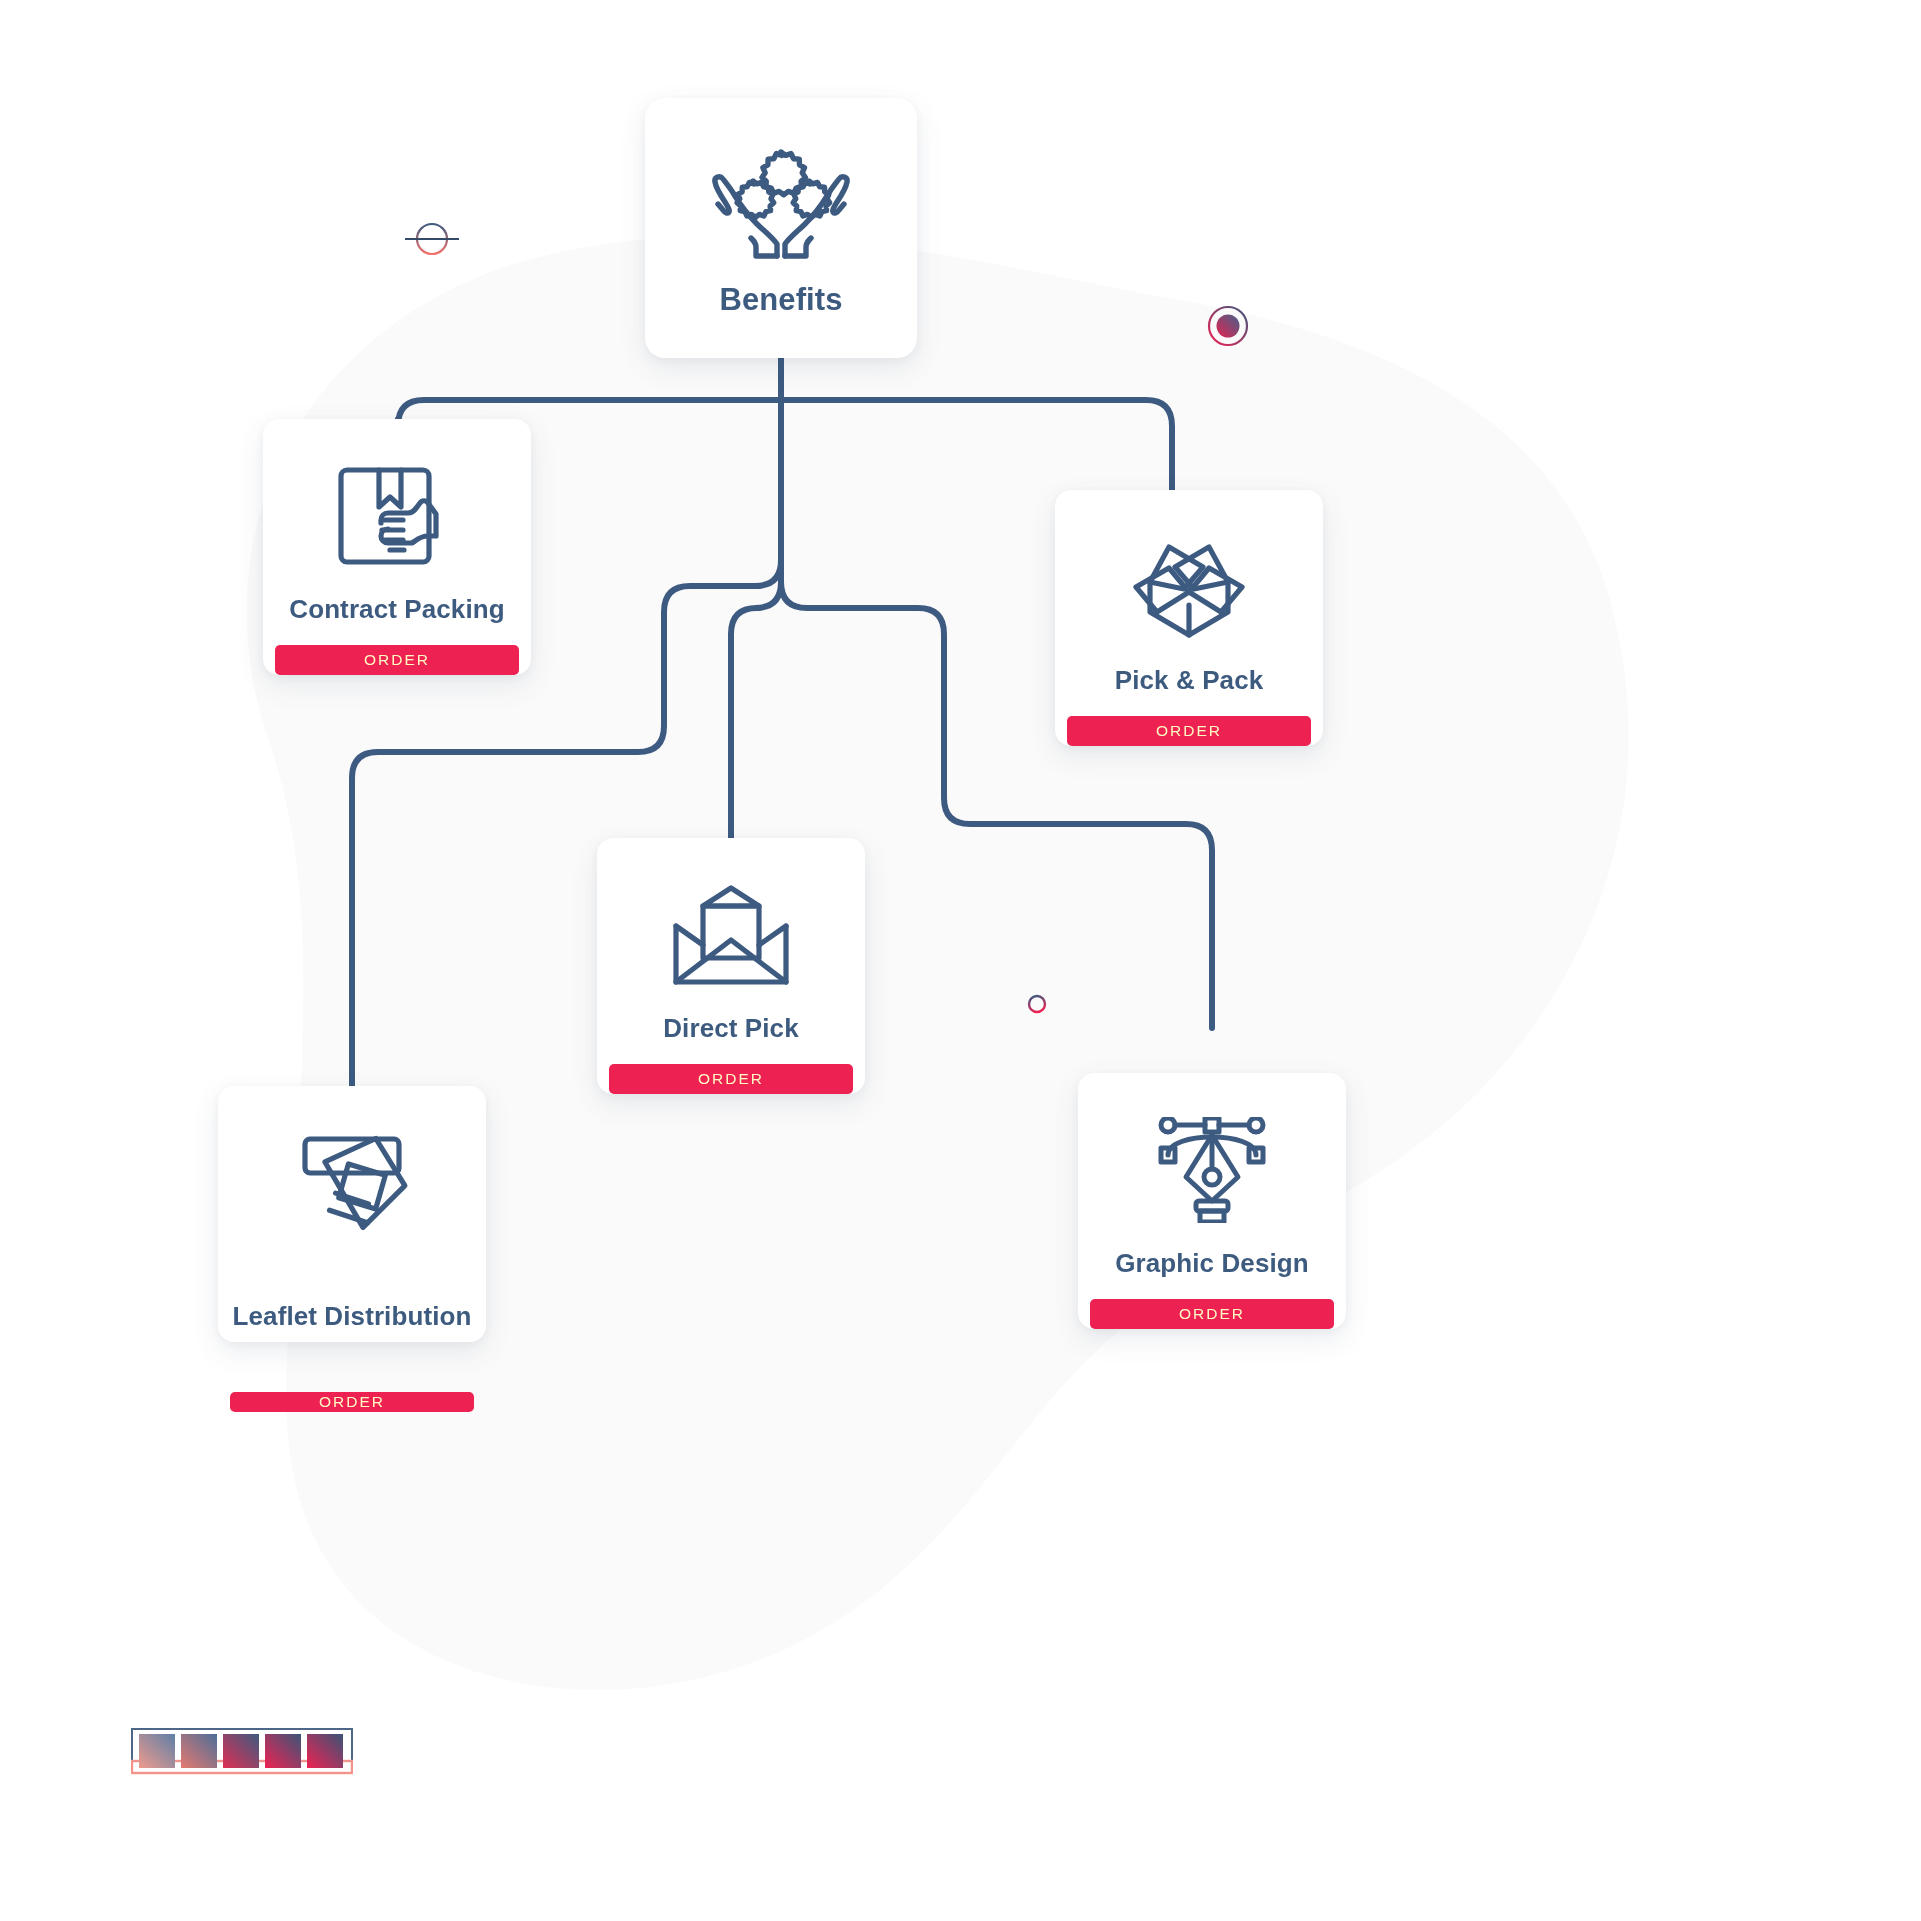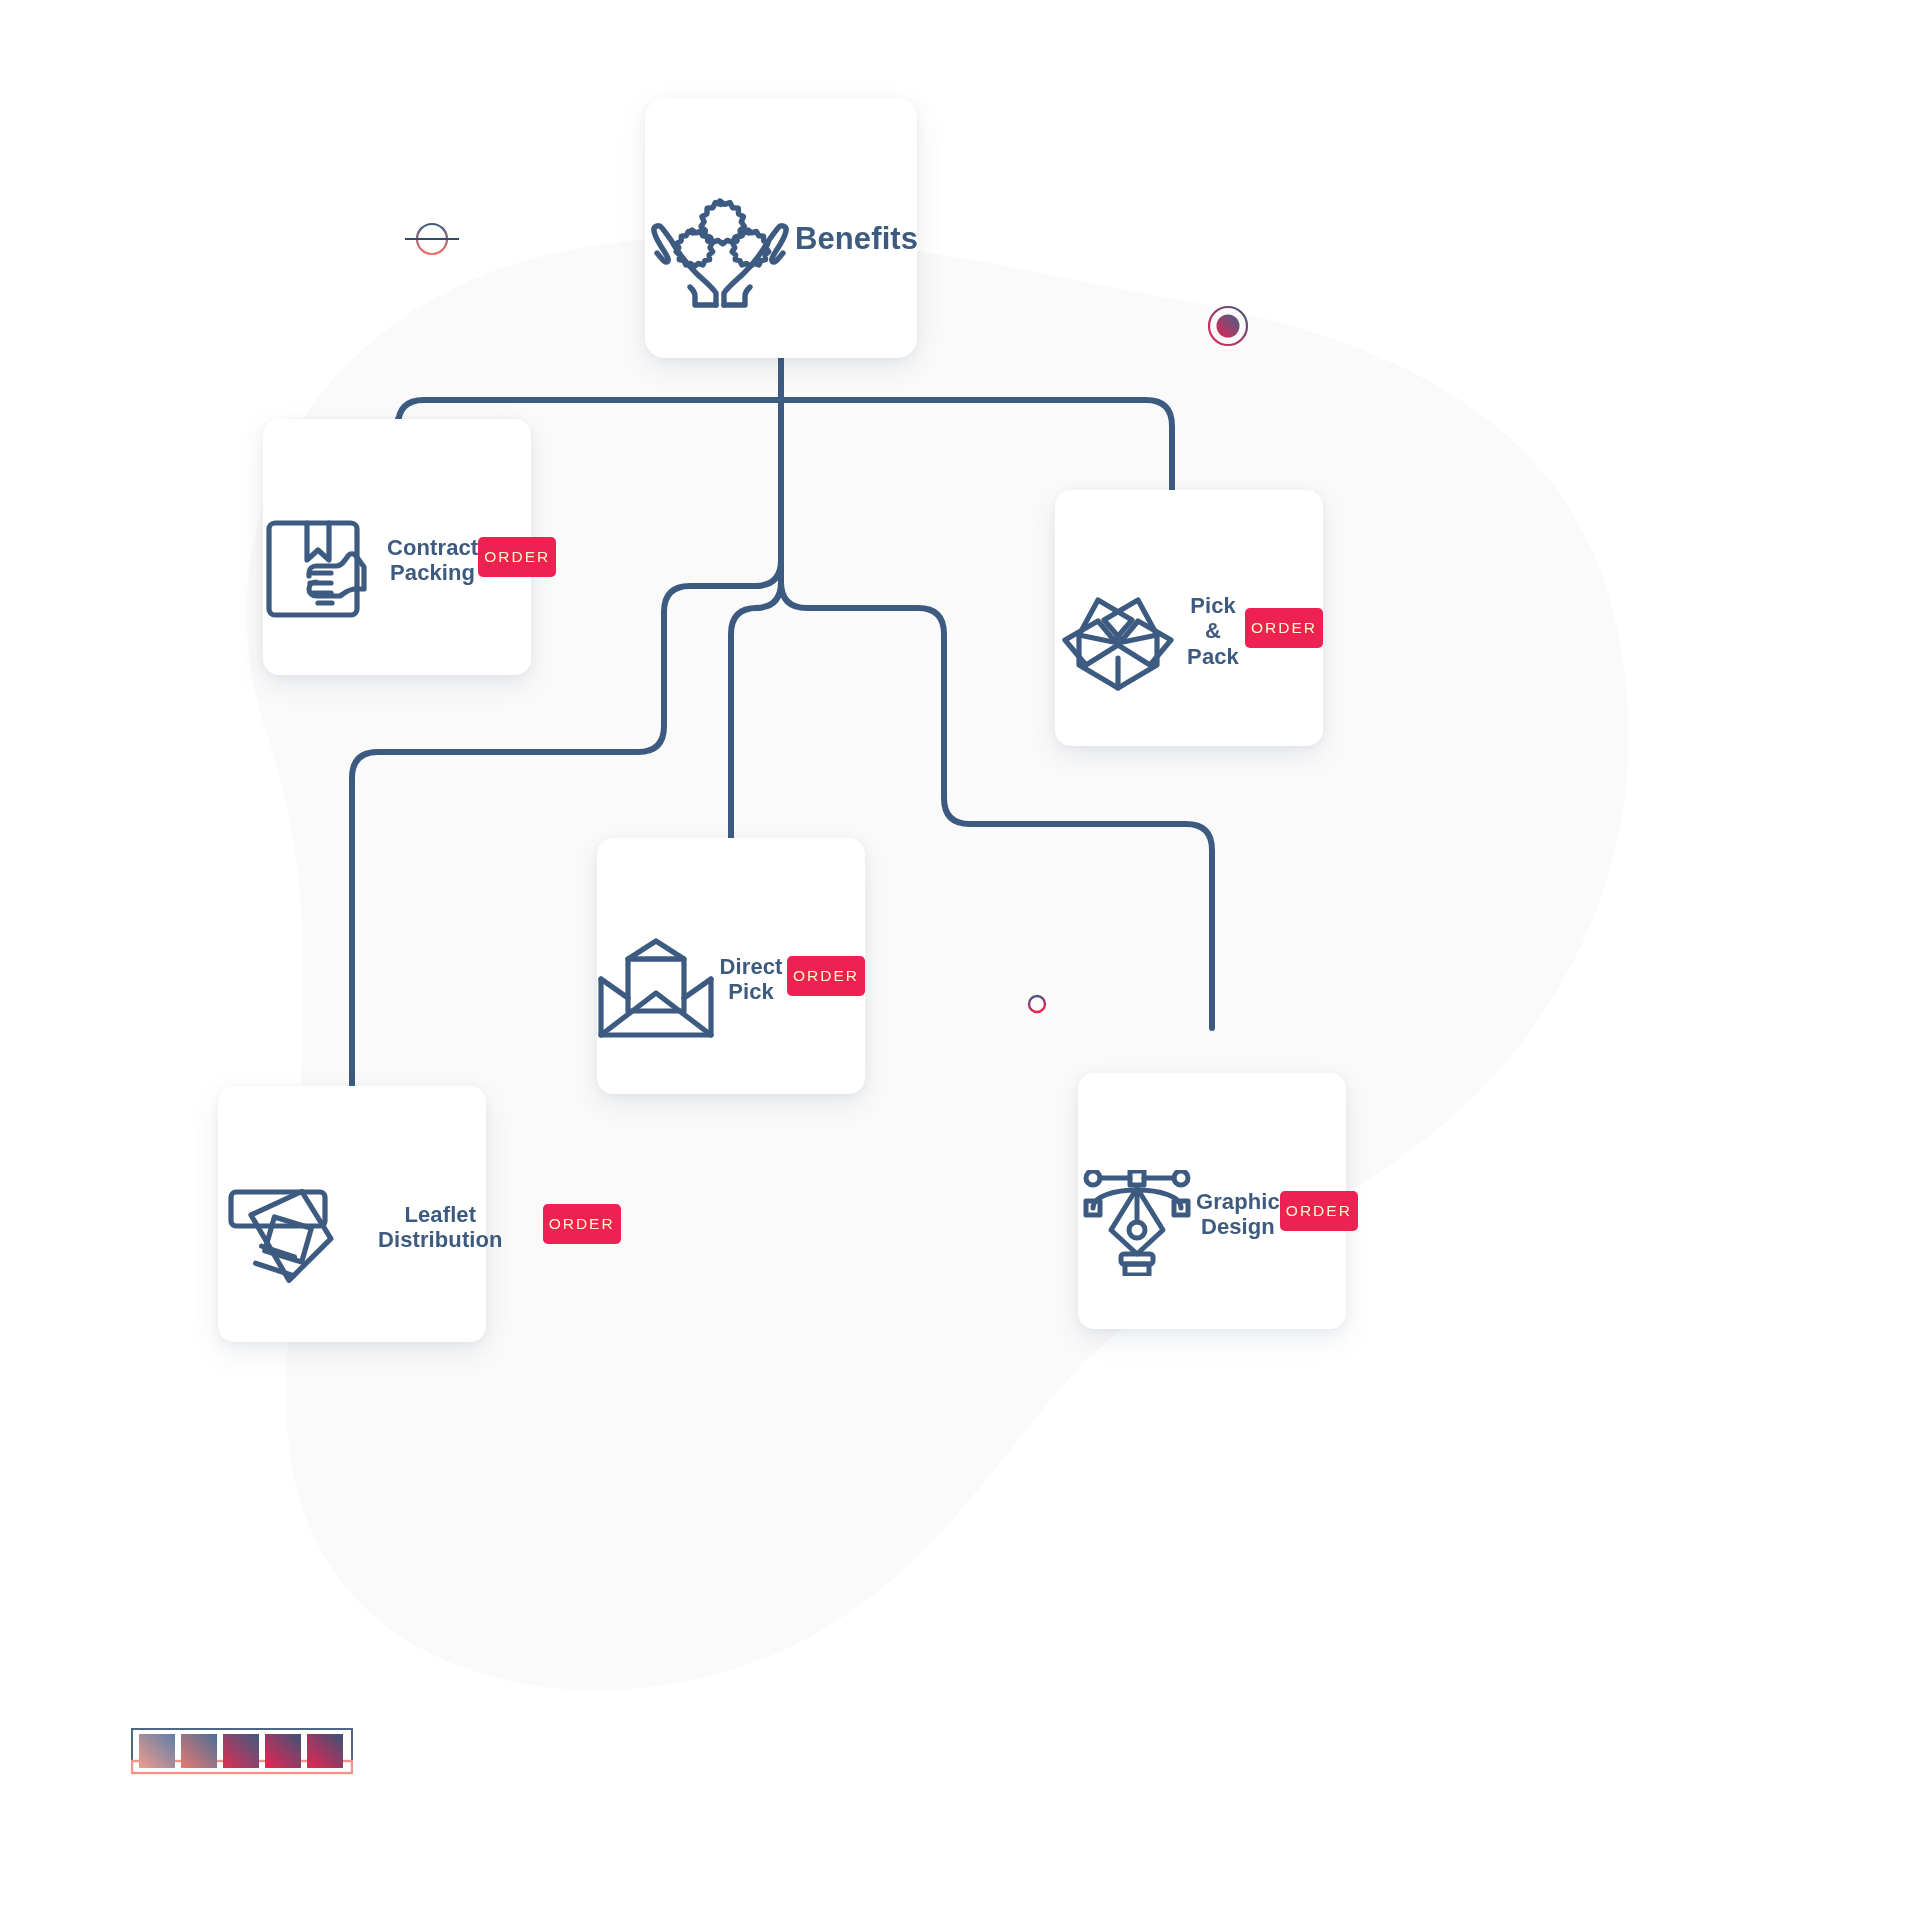--- a/index.html
+++ b/index.html
@@ -14,21 +14,21 @@
         pointer-events:none;}
 
   
   #wires{position:absolute;left:0;top:0;width:1921px;height:1921px;
          pointer-events:none;}
 
   
   .card{position:absolute;background:#ffffff;border-radius:16px;
         box-shadow:0 10px 28px rgba(60,78,110,0.10),
                    0 2px 8px rgba(60,78,110,0.06);
-        display:flex;align-items:center;
+        display:flex;flex-direction:column;align-items:center;
         box-sizing:border-box;}
 
   .card .icon-wrap{display:flex;align-items:center;justify-content:center;
                    width:100%;}
   .card .icon-wrap svg{display:block;}
 
   .card .title{font-weight:bold;color:#3D5A7F;text-align:center;
                letter-spacing:.1px;line-height:1.15;width:100%;}
 
   .order-btn{background:#EE2252;color:#fef9c3;border:none;
@@ -40,21 +40,21 @@
 
   
   #card-benefits{left:645px;top:98px;width:272px;height:260px;
                  border-radius:20px;}
   #card-benefits .icon-wrap{margin-top:48px;height:114px;}
   #card-benefits .title{margin-top:22px;font-size:31px;}
 
   
   .svc{width:268px;}
   .svc .icon-wrap{margin-top:44px;height:106px;}
-  .svc .title{margin-top:26px;font-size:22px;}
+  .svc .title{margin-top:26px;font-size:26px;}
   .svc .order-btn{margin-top:20px;width:244px;height:40px;font-size:15.5px;}
 
   #card-contract{left:263px;top:419px;height:256px;}
   #card-pick    {left:1055px;top:490px;height:256px;}
   #card-direct  {left:597px;top:838px;height:256px;}
   #card-leaflet {left:218px;top:1086px;height:256px;gap:40px;}
   #card-graphic {left:1078px;top:1073px;height:256px;}
 
   
   .regmark{position:absolute;pointer-events:none;}

